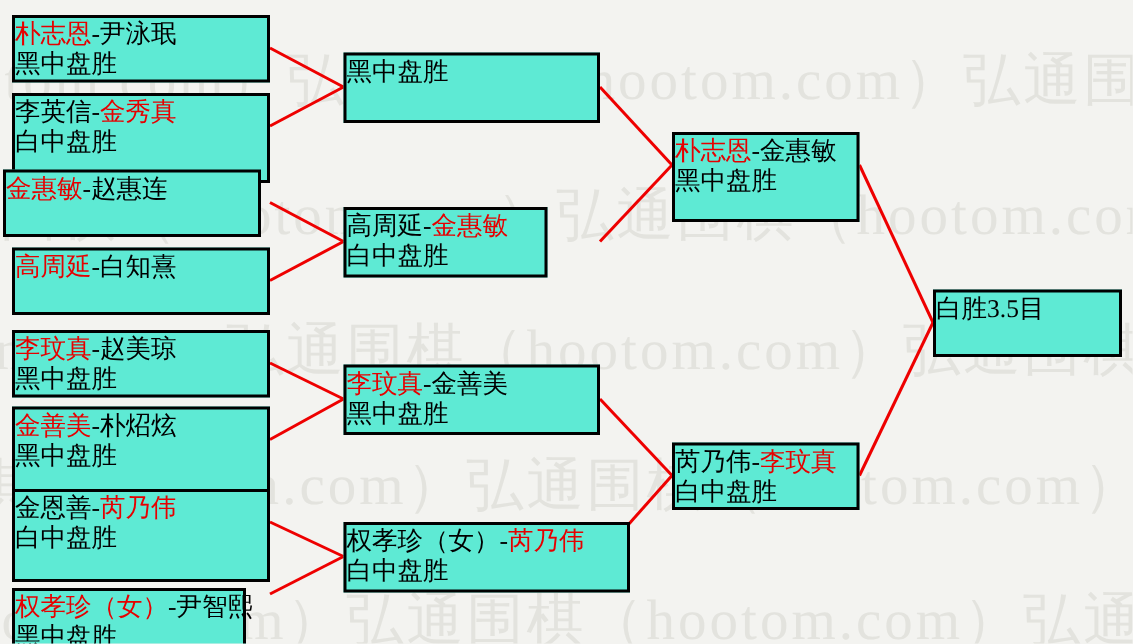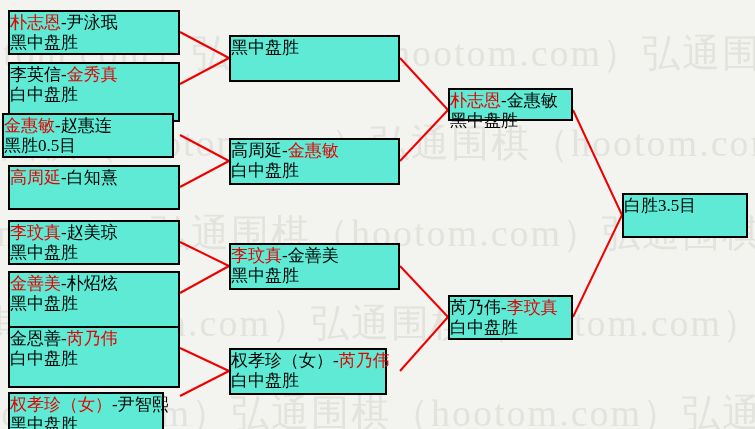--- a/index.html
+++ b/index.html
@@ -52,21 +52,20 @@
 <div class="match" style="left:8px;top:10px;width:172px;height:45px">
   <div class="l1"><span class="red">朴志恩</span><span>-</span><span>尹泳珉</span></div>
   <div class="l2">黑中盘胜</div>
 </div>
 <div class="match" style="left:8px;top:62px;width:172px;height:60px">
   <div class="l1"><span>李英信</span><span>-</span><span class="red">金秀真</span></div>
   <div class="l2">白中盘胜</div>
 </div>
 <div class="match" style="left:2px;top:113px;width:172px;height:45px">
   <div class="l1"><span class="red">金惠敏</span><span>-</span><span>赵惠连</span></div>
-  <div class="l2">黑胜0.5目</div>
 </div>
 <div class="match" style="left:8px;top:165px;width:172px;height:45px">
   <div class="l1"><span class="red">高周延</span><span>-</span><span>白知熹</span></div>
 </div>
 <div class="match" style="left:8px;top:220px;width:172px;height:45px">
   <div class="l1"><span class="red">李玟真</span><span>-</span><span>赵美琼</span></div>
   <div class="l2">黑中盘胜</div>
 </div>
 <div class="match" style="left:8px;top:271px;width:172px;height:60px">
   <div class="l1"><span class="red">金善美</span><span>-</span><span>朴炤炫</span></div>
@@ -77,34 +76,34 @@
   <div class="l2">白中盘胜</div>
 </div>
 <div class="match" style="left:8px;top:392px;width:156px;height:45px">
   <div class="l1"><span class="red">权孝珍（女）</span><span>-</span><span>尹智熙</span></div>
   <div class="l2">黑中盘胜</div>
 </div>
 
 <div class="match" style="left:229px;top:35px;width:171px;height:47px">
   <div class="l2">黑中盘胜</div>
 </div>
-<div class="match" style="left:229px;top:138px;width:171px;height:47px">
+<div class="match" style="left:229px;top:138px;width:136px;height:47px">
   <div class="l1"><span>高周延</span><span>-</span><span class="red">金惠敏</span></div>
   <div class="l2">白中盘胜</div>
 </div>
 <div class="match" style="left:229px;top:243px;width:171px;height:47px">
   <div class="l1"><span class="red">李玟真</span><span>-</span><span>金善美</span></div>
   <div class="l2">黑中盘胜</div>
 </div>
-<div class="match" style="left:229px;top:348px;width:158px;height:47px">
+<div class="match" style="left:229px;top:348px;width:191px;height:47px">
   <div class="l1"><span>权孝珍（女）</span><span>-</span><span class="red">芮乃伟</span></div>
   <div class="l2">白中盘胜</div>
 </div>
 
-<div class="match" style="left:448px;top:88px;width:125px;height:33px">
+<div class="match" style="left:448px;top:88px;width:125px;height:60px">
   <div class="l1"><span class="red">朴志恩</span><span>-</span><span>金惠敏</span></div>
   <div class="l2">黑中盘胜</div>
 </div>
 <div class="match" style="left:448px;top:295px;width:125px;height:45px">
   <div class="l1"><span>芮乃伟</span><span>-</span><span class="red">李玟真</span></div>
   <div class="l2">白中盘胜</div>
 </div>
 
 <div class="match" style="left:622px;top:193px;width:126px;height:45px">
   <div class="l2">白胜3.5目</div>

